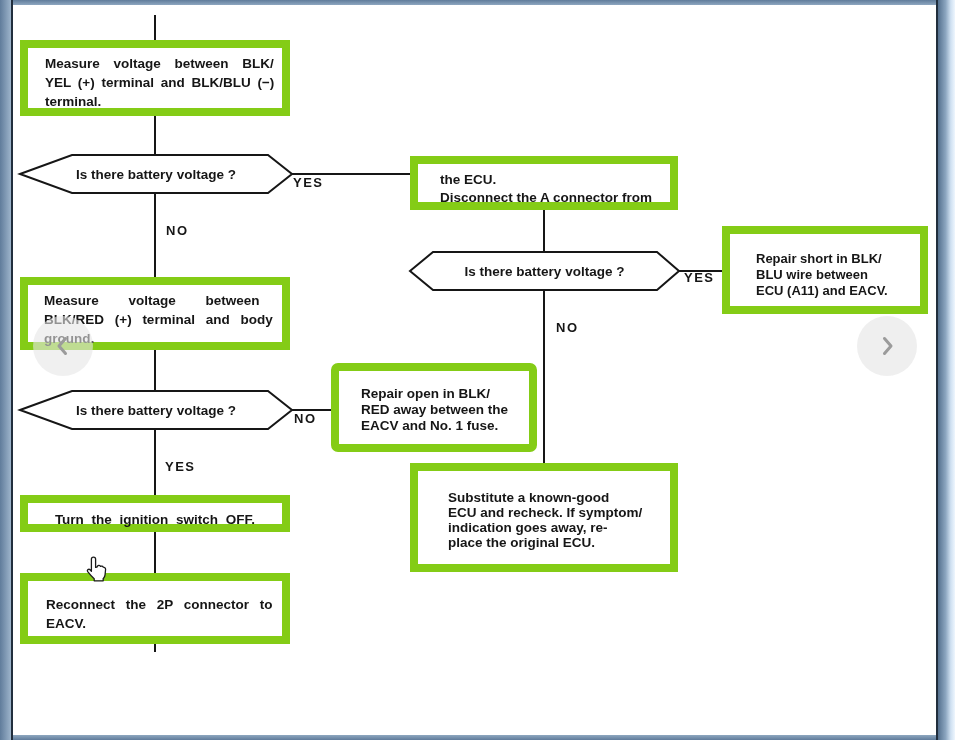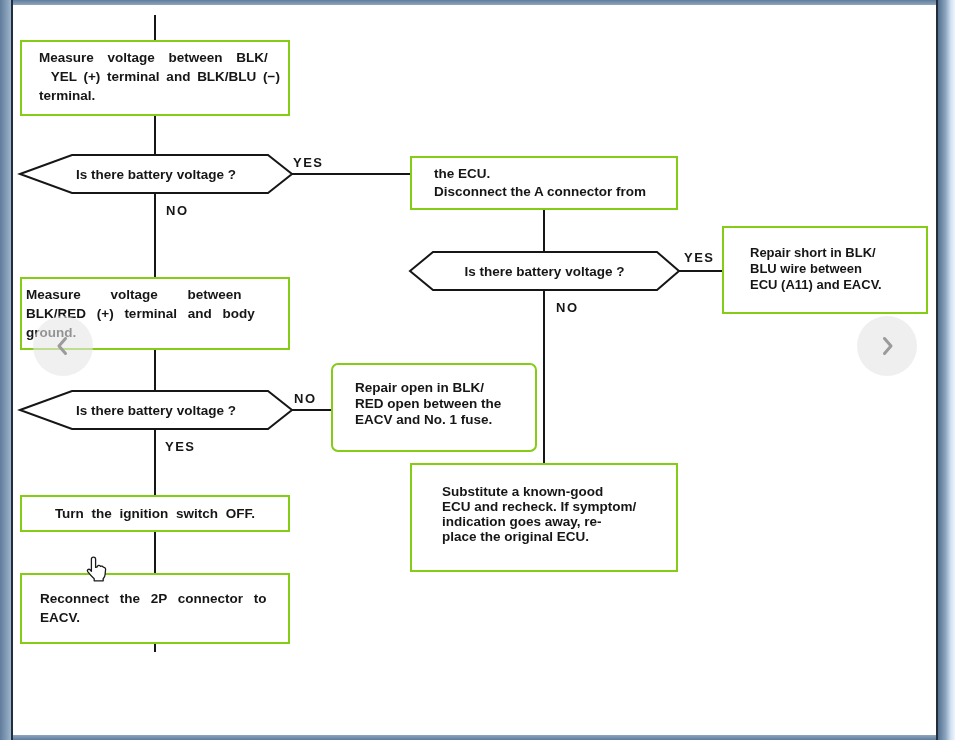--- a/index.html
+++ b/index.html
@@ -1,22 +1,22 @@
 <!DOCTYPE html>
 <html><head>
 <meta charset="utf-8">
 <style>
   html,body{margin:0;padding:0;background:#fff;width:955px;height:740px;overflow:hidden;}
   .canvas{position:relative;width:955px;height:740px;background:#fff;font-family:"Liberation Sans",sans-serif;}
   .wires{position:absolute;left:0;top:0;}
-  .pbox{position:absolute;background:#fff;border:2px solid #84cc16;box-sizing:border-box;
+  .pbox{position:absolute;background:#fff;border:8px solid #84cc16;box-sizing:border-box;
         color:#161616;font-weight:700;font-size:13.5px;line-height:19px;}
   .ln{white-space:nowrap;}
   .hexlabel{position:absolute;text-align:center;color:#161616;font-weight:700;font-size:13.5px;}
-  .branch{position:absolute;color:#161616;font-weight:700;font-size:13px;letter-spacing:1.5px;white-space:nowrap;}
+  .branch{position:absolute;color:#161616;font-weight:700;font-size:13px;letter-spacing:1.5px;white-space:nowrap;margin-top:20px;}
   .ws-a{word-spacing:10px;} .ws-b{word-spacing:3px;text-align:right;} .ws-c{word-spacing:26px;}
   .ws-d{word-spacing:7px;}  .ws-e{word-spacing:4px;}
   .small{font-size:13px;line-height:16px;}
   .tight{line-height:15px;}
   .mid{line-height:16px;border-radius:7px;}
   .nav{position:absolute;width:60px;height:60px;border-radius:50%;border:none;padding:0;
        display:flex;align-items:center;justify-content:center;cursor:pointer;}
   .nav.left{background:rgba(230,230,230,0.6);}
   .nav.right{background:rgba(238,238,238,0.92);}
   .frame{position:absolute;z-index:30;}
@@ -54,29 +54,29 @@
     <div class="ln">the ECU.</div>
     <div class="ln">Disconnect the A connector from</div>
   </div>
 
   <div class="pbox small" style="left:722px;top:226px;width:206px;height:88px;padding:17px 6px 0 26px">
     <div class="ln">Repair short in BLK/</div>
     <div class="ln">BLU wire between</div>
     <div class="ln">ECU (A11) and EACV.</div>
   </div>
 
-  <div class="pbox" style="left:20px;top:277px;width:270px;height:73px;padding:6px 8px 0 4px">
+  <div class="pbox" style="left:20px;top:277px;width:270px;height:73px;padding:6px 8px 0 16px">
     <div class="ln ws-c">Measure voltage between</div>
     <div class="ln ws-d">BLK/RED (+) terminal and body</div>
     <div class="ln">ground.</div>
   </div>
 
   <div class="pbox mid" style="left:331px;top:363px;width:206px;height:89px;padding:15px 6px 0 22px">
     <div class="ln">Repair open in BLK/</div>
-    <div class="ln">RED open between the</div>
+    <div class="ln">RED away between the</div>
     <div class="ln">EACV and No. 1 fuse.</div>
   </div>
 
   <div class="pbox tight" style="left:410px;top:463px;width:268px;height:109px;padding:19px 6px 0 30px">
     <div class="ln">Substitute a known-good</div>
     <div class="ln">ECU and recheck. If symptom/</div>
     <div class="ln">indication goes away, re-</div>
     <div class="ln">place the original ECU.</div>
   </div>
 

